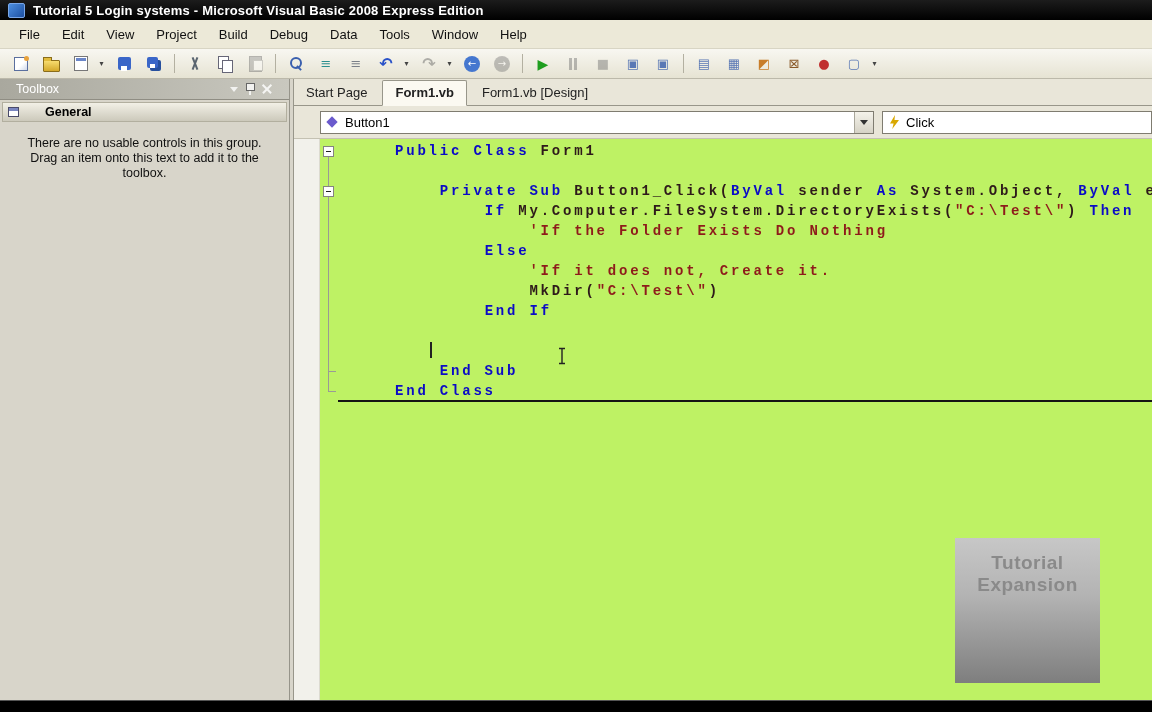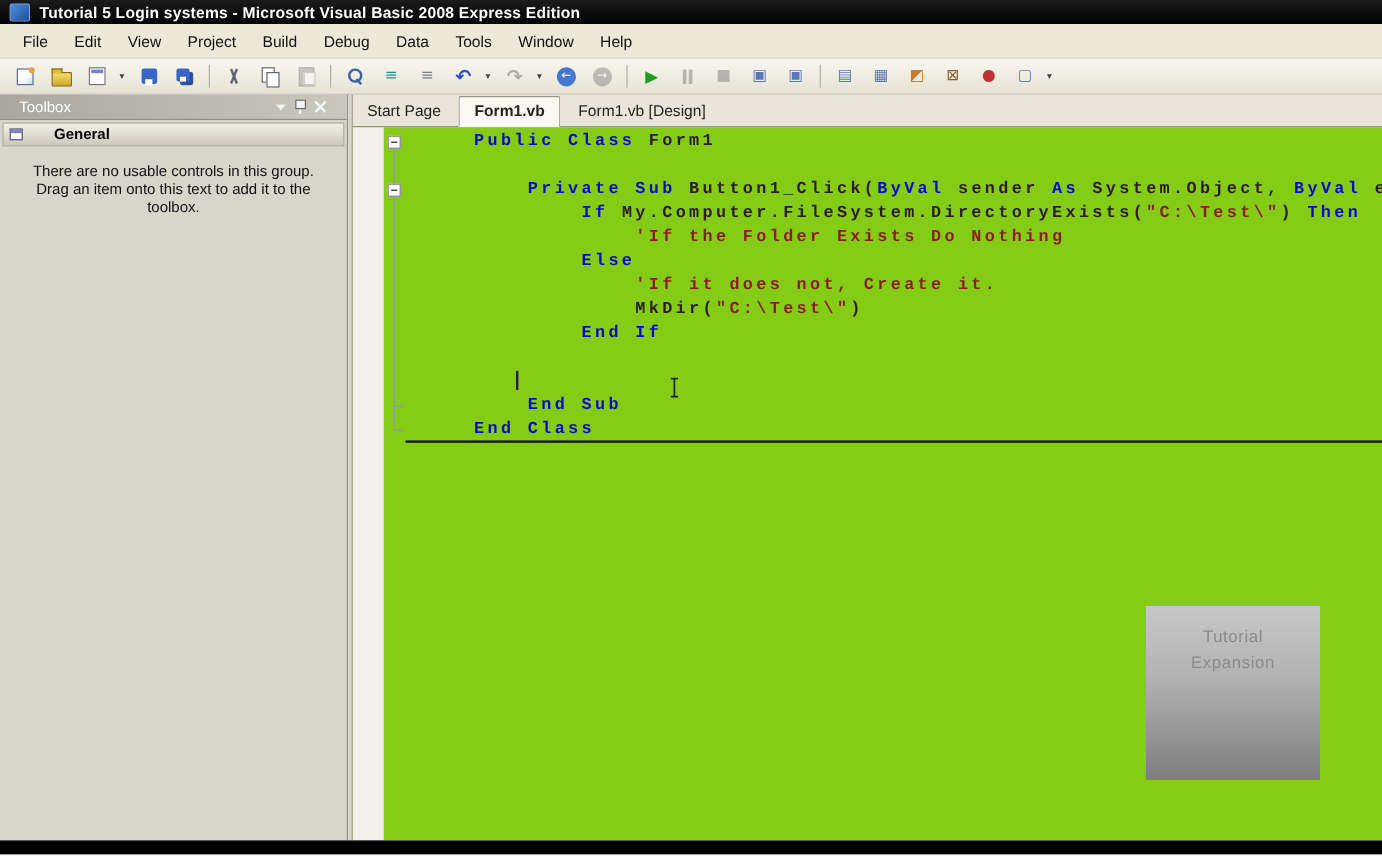--- a/index.html
+++ b/index.html
@@ -124,21 +124,21 @@
             background:linear-gradient(#f4f2ea,#d6d3c6); display:flex; align-items:center;
             justify-content:center; flex:none; }
   .dd-btn i { width:0; height:0; border:4px solid transparent; border-top:5px solid #333;
               margin-top:4px; }
   .diamond { width:8px; height:8px; background:#6a5acd; transform:rotate(45deg);
              margin-right:9px; flex:none; }
   .bolt { width:9px; height:14px; background:#D9A800; margin-right:7px; flex:none;
           clip-path:polygon(55% 0,0 60%,40% 60%,25% 100%,100% 35%,50% 35%); }
 
   
-  .code-area { flex:1; background:#84cc16; position:relative; display:flex; overflow:hidden;gap:27px; }
+  .code-area { flex:1; background:#bef264; position:relative; display:flex; overflow:hidden;gap:27px; }
   .ind-margin { width:26px; flex:none; background:#F2F1EB; border-right:1px solid #DCDAD0; }
   .fold-margin { width:20px; flex:none; }
   .code { padding:2px 0 0 1px; font-family:"Liberation Mono","DejaVu Sans Mono",monospace;
           font-size:14px; font-weight:bold; letter-spacing:2.8px; line-height:20px;
           white-space:pre; }
   .code-line { height:20px; }
   .tok-kw  { color:var(--kw,#0b0bc6); }
   .tok-id  { color:var(--id,#2e1a1a); }
   .tok-str { color:var(--str,#8e1b1b); }
   .tok-com { color:var(--com,#8e1b1b); }
@@ -148,21 +148,21 @@
   .fold-box::before { content:""; width:5px; height:1px; background:#222; }
   .fold-vline { position:absolute; left:34px; top:17px; height:235px; width:1px;
                 background:#9a9a96; z-index:1; }
   .fold-tick { position:absolute; left:34px; width:8px; height:1px; background:#9a9a96; }
   .end-line { position:absolute; left:44px; right:0; top:261px; height:2px; background:#141414; }
   .caret { position:absolute; left:136px; top:203px; width:2px; height:16px; background:#222; }
   .ibeam { position:absolute; left:262px; top:208px; }
   .watermark { position:absolute; left:661px; top:399px; width:145px; height:145px;
                background:linear-gradient(180deg,#C7C7C7 0%,#B3B3B3 40%,#7E7E7E 100%);
                display:flex; flex-direction:column; align-items:center; padding-top:14px; }
-  .watermark .wl { font-size:14px; font-weight:normal; color:#8A8A8A; line-height:22px;
+  .watermark .wl { font-size:19px; font-weight:bold; color:#8A8A8A; line-height:22px;
                    letter-spacing:.5px; }
 
   .bottom-bar { height:12px; background:#000; border-top:1px solid #555; }
 </style>
 </head>
 <body>
 
 <div class="titlebar">
   <span class="app-ico"></span>
   <span class="title">Tutorial 5 Login systems - Microsoft Visual Basic 2008 Express Edition</span>
@@ -234,20 +234,33 @@
     <div class="tb-msg">There are no usable controls in this group. Drag an item onto this text to add it to the toolbox.</div>
   </aside>
 
   <section class="editor">
     <div class="tabstrip">
         <span class="tab">Start Page</span>
         <span class="tab active">Form1.vb</span>
         <span class="tab">Form1.vb [Design]</span>
       </div>
 
+    <div class="combo-row">
+      <div class="combo objects">
+        <span class="diamond"></span>
+        <span>Button1</span>
+        <span class="dd-btn">
+            <i></i>
+          </span>
+      </div>
+      <div class="combo events">
+        <span class="bolt"></span>
+        <span>Click</span>
+      </div>
+    </div>
 
     <div class="code-area">
       <div class="ind-margin"></div>
       <div class="fold-margin"></div>
       <div class="code"><div class="code-line"><span class="tok-kw">Public Class</span><span class="tok-id"> Form1</span></div><div class="code-line"> </div><div class="code-line"><span class="tok-id">    </span><span class="tok-kw">Private Sub</span><span class="tok-id"> Button1_Click(</span><span class="tok-kw">ByVal</span><span class="tok-id"> sender </span><span class="tok-kw">As</span><span class="tok-id"> System.Object, </span><span class="tok-kw">ByVal</span><span class="tok-id"> e </span><span class="tok-kw">As</span></div><div class="code-line"><span class="tok-id">        </span><span class="tok-kw">If</span><span class="tok-id"> My.Computer.FileSystem.DirectoryExists(</span><span class="tok-str">"C:\Test\"</span><span class="tok-id">) </span><span class="tok-kw">Then</span></div><div class="code-line"><span class="tok-com">            'If the Folder Exists Do Nothing</span></div><div class="code-line"><span class="tok-id">        </span><span class="tok-kw">Else</span></div><div class="code-line"><span class="tok-com">            'If it does not, Create it.</span></div><div class="code-line"><span class="tok-id">            MkDir(</span><span class="tok-str">"C:\Test\"</span><span class="tok-id">)</span></div><div class="code-line"><span class="tok-id">        </span><span class="tok-kw">End If</span></div><div class="code-line"> </div><div class="code-line"> </div><div class="code-line"><span class="tok-id">    </span><span class="tok-kw">End Sub</span></div><div class="code-line"><span class="tok-kw">End Class</span></div></div>
 
       <span class="fold-vline"></span>
       <span class="fold-box" style="top:7px"></span>
       <span class="fold-box" style="top:47px"></span>
       <span class="fold-tick" style="top:232px"></span>

